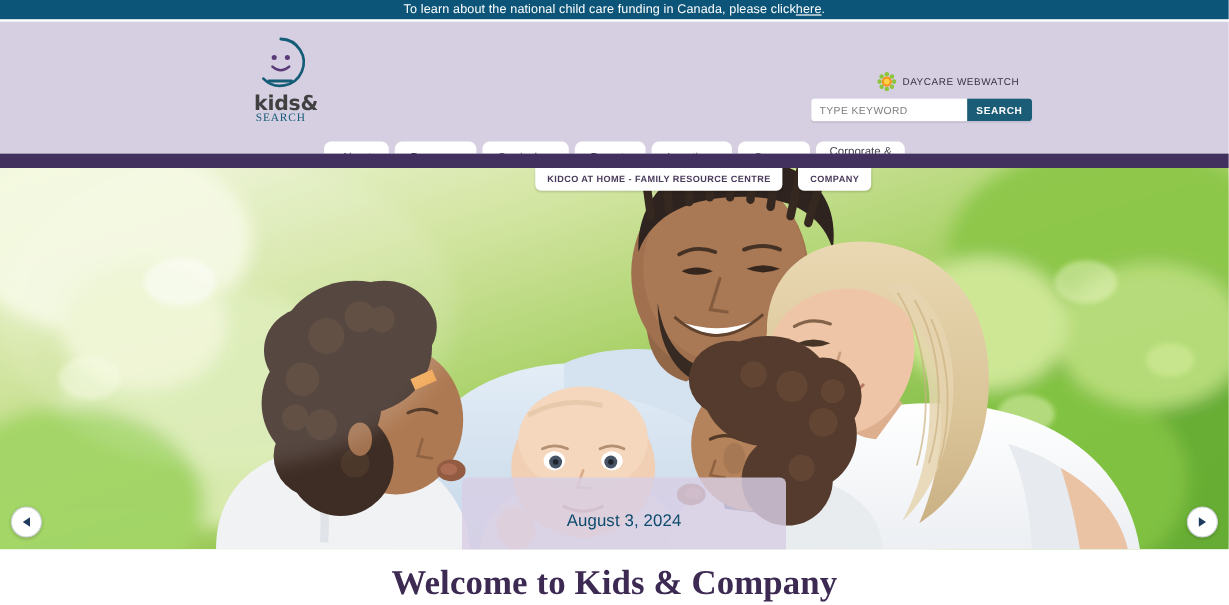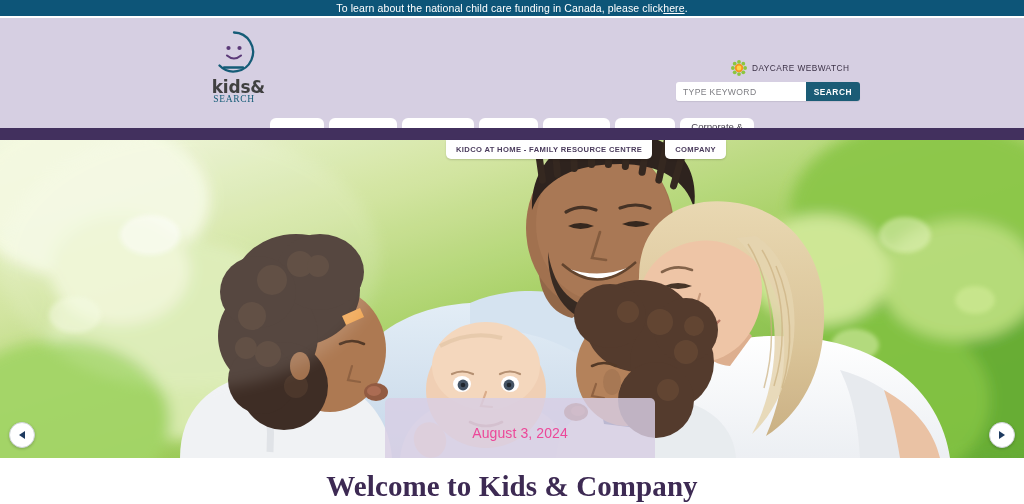--- a/index.html
+++ b/index.html
@@ -111,21 +111,21 @@
   }
 
   
   .caption {
     position: absolute; left: 385px; top: 258px; width: 270px; height: 70px;
     background: rgba(216,206,228,.82);
     border-radius: 5px; z-index: 5;
     display: flex; flex-direction: column; align-items: center; justify-content: center;
   }
   .caption-date {
-    font-size: 14px; color: #ec4899; letter-spacing: .1px; margin-bottom: 1px;
+    font-size: 14px; color: #0c4a6e; letter-spacing: .1px; margin-bottom: 1px;
   }
   .caption-title {
     font-size: 30px; font-weight: 700; color: #5b3191; letter-spacing: -.4px;
   }
 
   
   .arrow {
     position: absolute; top: 282px; width: 26px; height: 26px; border-radius: 50%;
     background: #ffffff; border: 1px solid #cfd4da; z-index: 7; cursor: pointer;
     display: flex; align-items: center; justify-content: center;

